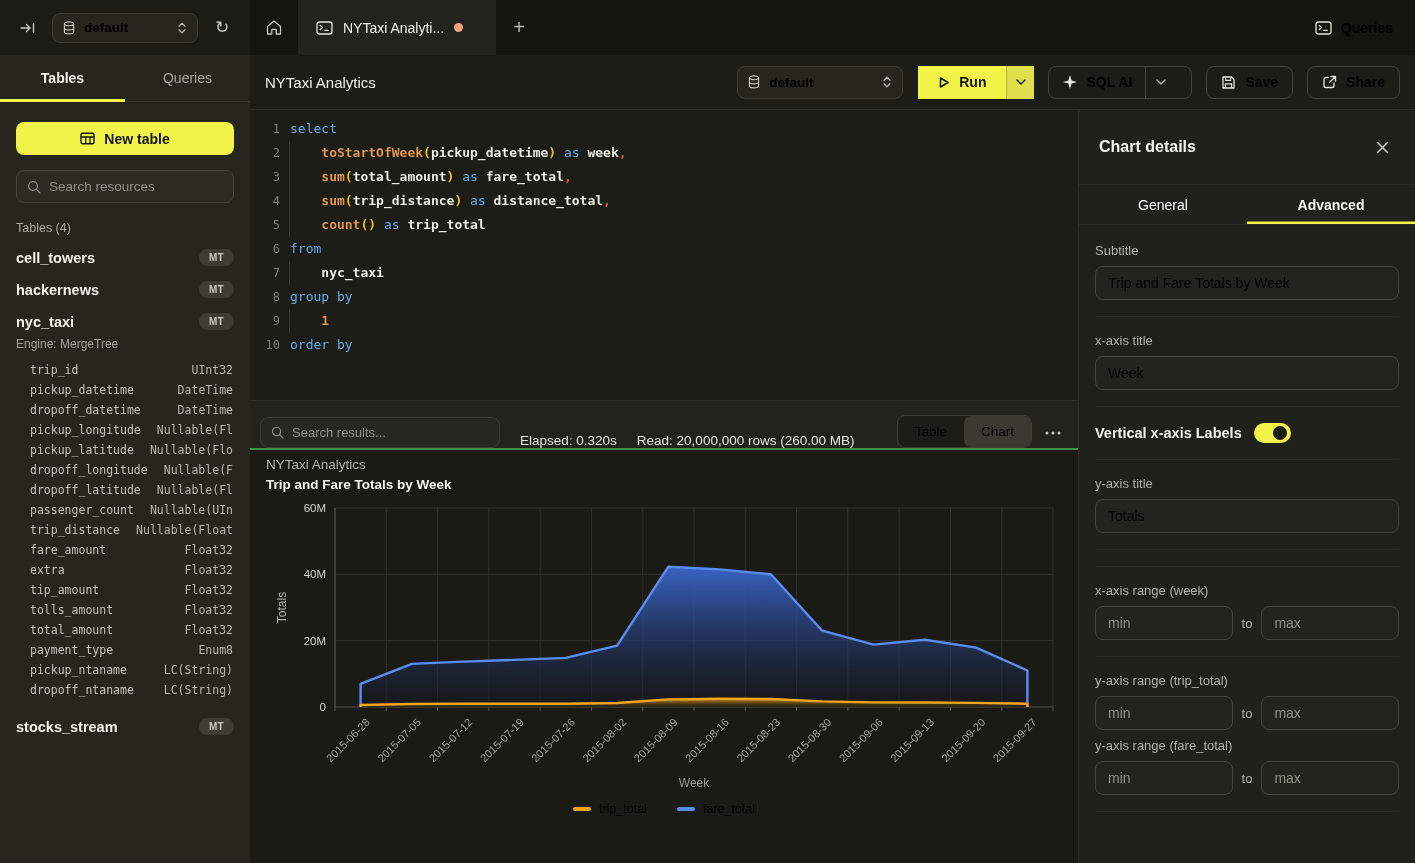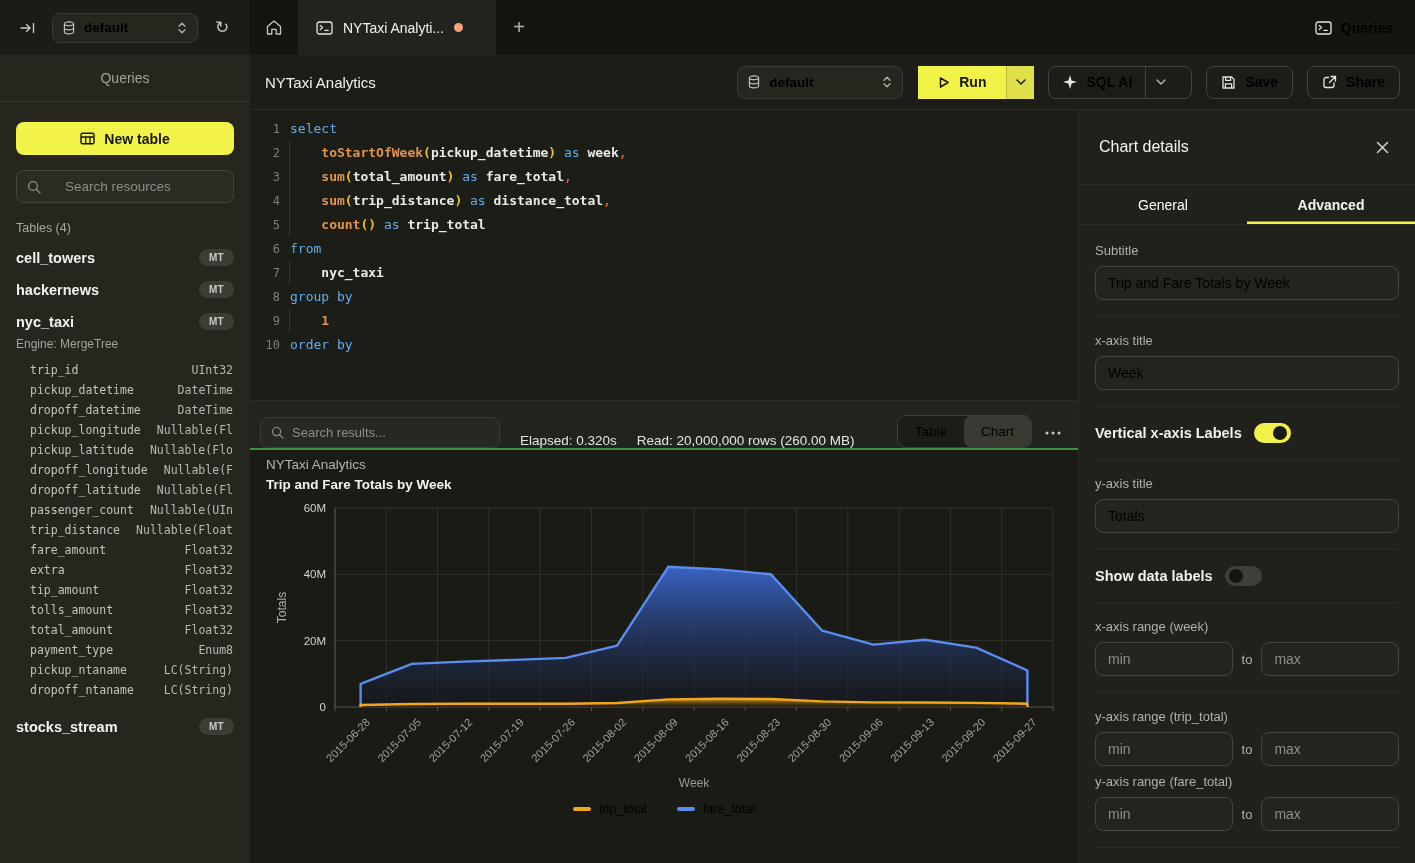--- a/index.html
+++ b/index.html
@@ -33,21 +33,21 @@
   .topbar-spacer{flex:1}
   .queries-btn{display:flex;align-items:center;gap:9px;padding:0 22px;color:#ececе6;font-size:14px;font-weight:600;cursor:pointer}
 
   
   .sidebar{position:absolute;left:0;top:55px;width:250px;height:808px;background:var(--bg-side)}
   .side-tabs{display:flex;height:47px;border-bottom:1px solid #34342d}
   .side-tab{flex:1;display:flex;align-items:center;justify-content:center;font-size:14px;color:#a3a39c;cursor:pointer;position:relative}
   .side-tab.active{color:#f2f2ec;font-weight:600}
   .side-tab.active::after{content:"";position:absolute;left:0;right:0;bottom:-1px;height:3px;background:var(--yellow)}
   .new-table{margin:20px 16px 0;width:218px;height:33px;background:var(--yellow);border:none;border-radius:8px;display:flex;align-items:center;justify-content:center;gap:9px;font-size:14px;font-weight:600;color:#15150f;cursor:pointer;font-family:inherit}
-  .side-search{margin:15px 16px 0;height:33px;background:#2b2b24;border:1px solid #45453d;border-radius:8px;display:flex;align-items:center;gap:24px;padding:0 10px}
+  .side-search{margin:15px 16px 0;height:33px;background:#2b2b24;border:1px solid #45453d;border-radius:8px;display:flex;align-items:center;gap:8px;padding:0 10px}
   .side-search input{flex:1;background:transparent;border:none;outline:none;color:#ececе6;font-size:13.5px;font-family:inherit}
   .side-search input::placeholder{color:#8f8f88}
   .section-title{margin:18px 16px 6px;font-size:12.5px;color:#a8a8a1}
   .tbl-row{display:flex;align-items:center;justify-content:space-between;padding:8px 16px 7px;cursor:pointer}
   .tbl-name{font-size:14.5px;font-weight:600;color:#f2f2ec}
   .badge{background:#3d3d36;color:#c9c9c3;font-size:10px;font-weight:700;padding:3px 10px;border-radius:9px;letter-spacing:.3px}
   .tbl-engine{padding:0 16px 9px;font-size:12px;color:#a3a39c}
   .col-row{display:flex;justify-content:space-between;padding:0 17px 0 30px;height:20px;line-height:20px;font-family:"DejaVu Sans Mono",monospace;font-size:11.5px;color:#c3c3bc}
   .col-row .ctype{color:#b8b8b1}
   .tbl-gap{height:10px}
@@ -95,21 +95,21 @@
   .chart-subtitle{position:absolute;left:16px;top:27px;font-size:13.5px;font-weight:700;color:#f4f4ee}
   .chart-plot{position:absolute;left:0;top:0}
   .chart-plot text{font-family:"Liberation Sans",sans-serif}
   .chart-legend{position:absolute;left:0;top:352px;width:100%;display:flex;justify-content:center;gap:30px}
   .legend-item{display:flex;align-items:center;gap:8px;font-size:12.5px;color:#ececе6;cursor:pointer}
   .legend-swatch{width:18px;height:4px;border-radius:2px}
 
   
   .panel{position:absolute;left:1078px;top:110px;width:337px;height:753px;background:var(--bg-panel);border-left:1px solid var(--border)}
   .panel-header{height:75px;display:flex;align-items:center;justify-content:space-between;padding:0 20px;border-bottom:1px solid var(--border)}
-  .panel-title{font-size:16px;font-weight:400;color:#f4f4ee}
+  .panel-title{font-size:16px;font-weight:700;color:#f4f4ee}
   .close-btn{width:26px;height:26px;display:flex;align-items:center;justify-content:center;cursor:pointer;color:#d3d3cd}
   .panel-tabs{display:flex;height:40px;border-bottom:1px solid var(--border)}
   .ptab{flex:1;display:flex;align-items:center;justify-content:center;font-size:14px;color:#ffffff;cursor:pointer}
   .ptab.active{color:#f4f4ee;font-weight:600;box-shadow:inset 0 -2.5px 0 var(--yellow)}
   .panel-body{padding:18px 16px 0}
   .plabel{font-size:13px;color:#b0b0aa;margin-bottom:8px}
   .pinput{width:100%;height:34px;background:#24241e;border:1px solid #45453d;border-radius:8px;color:#ececе6;font-size:14px;padding:0 12px;outline:none;font-family:inherit}
   .pinput::placeholder{color:#8f8f88}
   .pdivider{height:1px;background:#2b2b25;margin:16px 0}
   .toggle-row{display:flex;align-items:center;gap:12px}
@@ -179,20 +179,21 @@
               <path d="M8.8 9.3h3.5" stroke="#e6e6e0" stroke-width="1.2" stroke-linecap="round"></path>
             </svg>
         </span>
         <span>Queries</span>
       </span>
     </div>
   </header>
 
   <aside class="sidebar">
     <div class="side-tabs">
+      <div class="side-tab active">Tables</div>
       <div class="side-tab">Queries</div>
     </div>
     <button class="new-table">
       <span class="icon">
         <svg width="15" height="13" viewBox="0 0 15 13">
             <rect x="1" y="1.2" width="13" height="10.6" rx="1.5" stroke="#15150f" stroke-width="1.4" fill="none"></rect>
             <path d="M1 5h13M5.7 5v6.8M10 5v6.8" stroke="#15150f" stroke-width="1.3"></path>
           </svg>
       </span>
       <span>New table</span>
@@ -546,26 +547,20 @@
         <span class="toggle on">
             <span class="knob"></span>
           </span>
       </div>
       <div class="pdivider"></div>
 
       <div class="plabel">y-axis title</div>
       <input class="pinput" value="Totals" style="">
       <div class="pdivider"></div>
 
-      <div class="toggle-row">
-        <span class="toggle-label">Show data labels</span>
-        <span class="toggle">
-            <span class="knob"></span>
-          </span>
-      </div>
       <div class="pdivider"></div>
 
       <div class="plabel">x-axis range (week)</div>
       <div class="range-row">
         <input class="pinput" placeholder="min" style="">
         <span class="to-label">to</span>
         <input class="pinput" placeholder="max" style="">
       </div>
       <div class="pdivider"></div>
 

